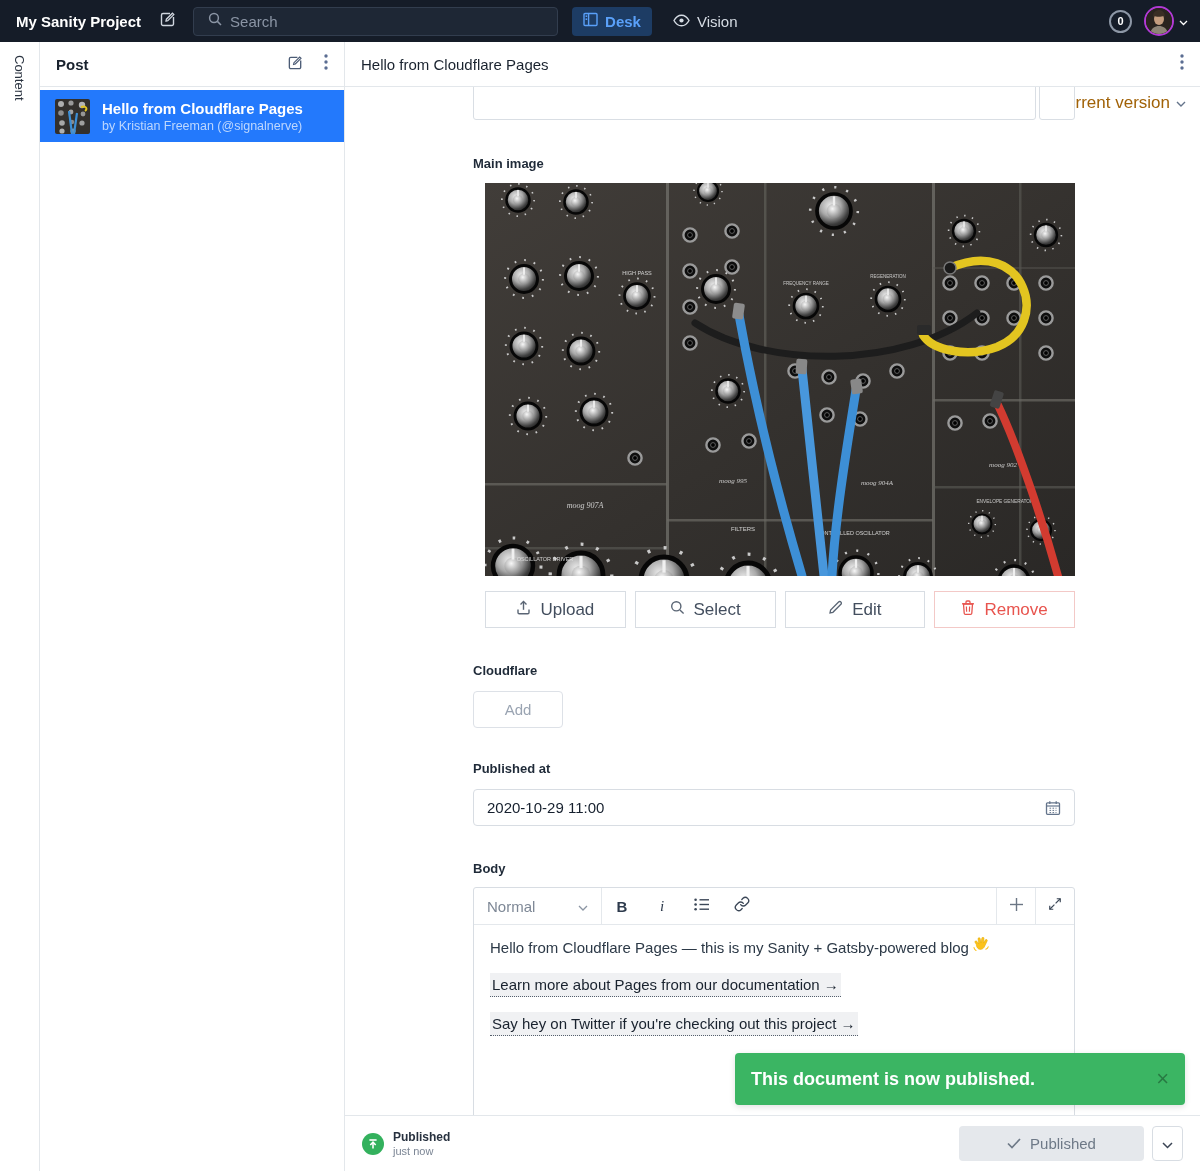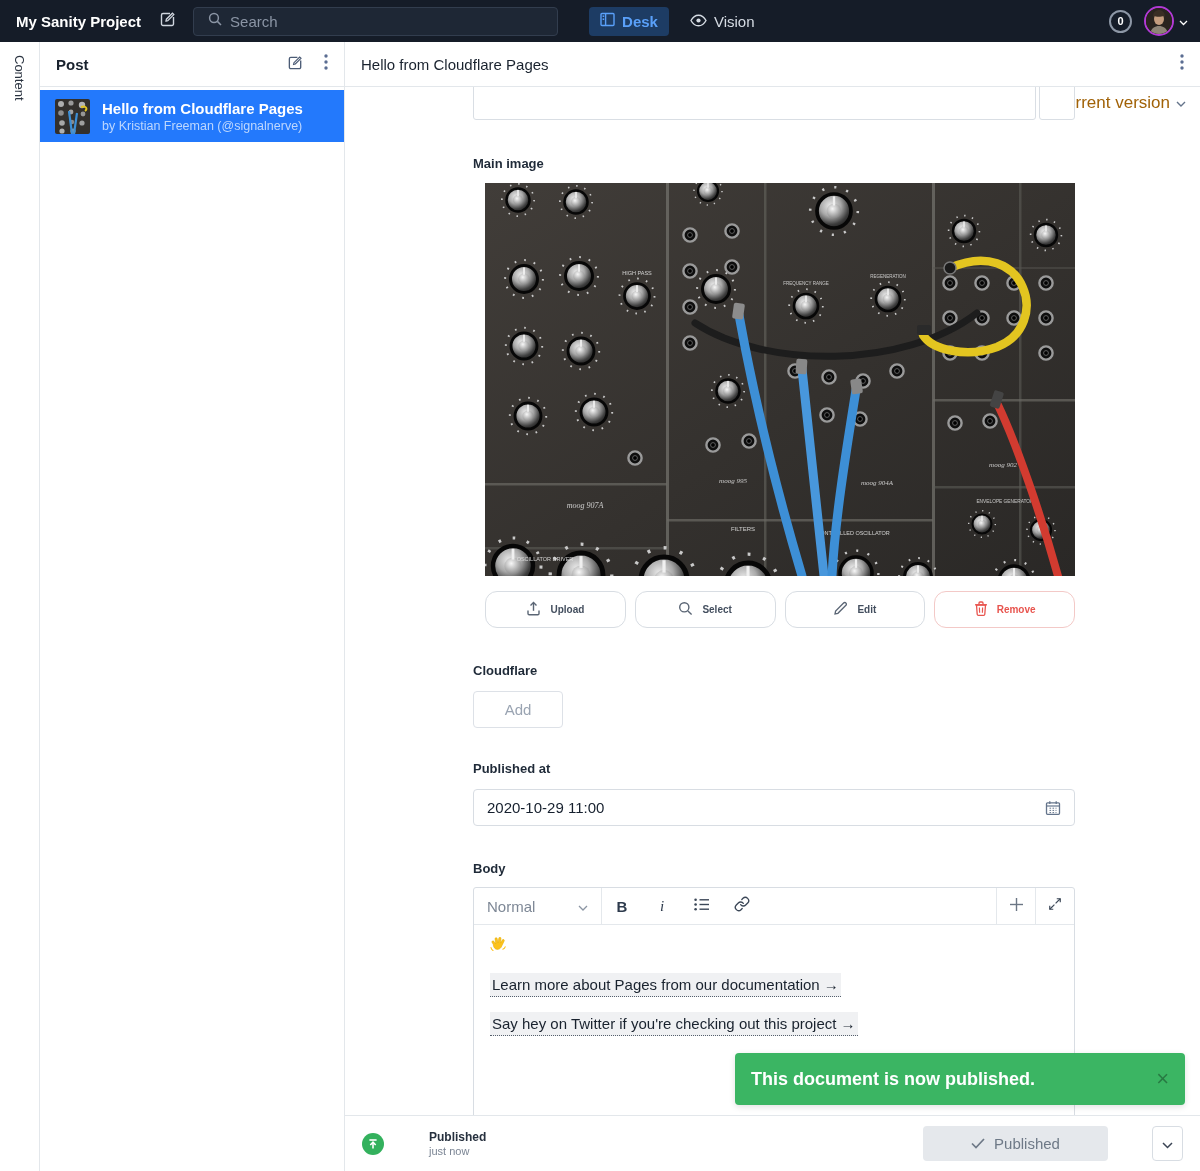--- a/index.html
+++ b/index.html
@@ -8,21 +8,21 @@
   #app { position:relative; width:1200px; height:1171px; background:#fff; overflow:hidden; }
 
   
   .topbar { position:absolute; top:0; left:0; width:1200px; height:42px; background:#151c28; display:flex; align-items:center; z-index:30; }
   .project-title { color:#fff; font-size:15px; font-weight:bold; margin-left:16px; white-space:nowrap; }
   .topbar-compose { margin-left:18px; display:flex; align-items:center; cursor:pointer; }
   .search-box { margin-left:16px; width:365px; height:29px; background:#1e2735; border:1px solid #323d4e; border-radius:4px; display:flex; align-items:center; padding:0 14px; gap:8px; }
   .search-box input { flex:1; background:transparent; border:none; outline:none; color:#c6cdd8; font-size:15px; font-family:"Liberation Sans",sans-serif; }
   .search-box input::placeholder { color:#8b95a5; }
   .tab { display:flex; align-items:center; gap:7px; height:29px; padding:0 11px; border-radius:4px; font-size:15px; cursor:pointer; }
-  .tab-desk { margin-left:31px; background:#1d3c64; color:#5aa0f9; font-weight:bold; }
+  .tab-desk { margin-left:14px; background:#1d3c64; color:#5aa0f9; font-weight:bold; }
   .tab-vision { margin-left:10px; color:#d6dce4; }
   .topbar-spacer { flex:1; }
   .count-badge { width:23px; height:23px; border:2px solid #8d97a6; border-radius:50%; color:#fff; font-size:11px; font-weight:bold; display:flex; align-items:center; justify-content:center; margin-right:12px; cursor:pointer; }
   .avatar-wrap { display:flex; align-items:center; margin-right:12px; cursor:pointer; }
   .avatar { width:30px; height:30px; border-radius:50%; border:2px solid #b23ad6; overflow:hidden; background:#231f1c; }
   .avatar svg { display:block; }
 
   
   .rail { position:absolute; left:0; top:42px; width:40px; height:1129px; background:#fff; border-right:1px solid #e3e7eb; }
   .rail-label { position:absolute; top:13px; left:50%; transform:translateX(-50%); writing-mode:vertical-lr; font-size:13px; color:#2a3340; }
@@ -49,21 +49,21 @@
   .fields { position:absolute; left:128px; top:0; width:602px; }
 
   .slug-row { display:flex; margin-top:-4px; }
   .slug-input { flex:1; height:37px; border:1px solid #d9dee4; border-radius:3px; background:#fff; }
   .slug-generate { width:36px; height:37px; margin-left:3px; border:1px solid #d9dee4; border-radius:3px; background:#fff; }
 
   .field-label { font-size:13px; font-weight:bold; color:#1f2a38; }
   .lbl-mainimage { margin-top:36px; }
   .photo-wrap { margin-top:12px; margin-left:12px; width:590px; height:393px; background:#35322f; }
   .img-actions { margin-top:15px; margin-left:12px; width:590px; display:flex; gap:9px; }
-  .img-btn { flex:1; height:37px; border:1px solid #d8dde3; border-radius:12px; background:#fff; display:flex; align-items:center; justify-content:center; gap:9px; font-size:10px; color:#434e5e; cursor:pointer;font-weight:bold; }
+  .img-btn { flex:1; height:37px; border:1px solid #d8dde3; border-radius:0; background:#fff; display:flex; align-items:center; justify-content:center; gap:9px; font-size:17px; color:#434e5e; cursor:pointer; }
   .img-btn.danger { color:#e8544e; border-color:#f3c9c7; }
 
   .lbl-categories { margin-top:35px; }
   .add-btn { margin-top:13px; width:90px; height:37px; border:1px solid #dde1e7; border-radius:4px; background:#fff; font-size:15px; color:#9aa4b2; display:flex; align-items:center; justify-content:center; cursor:pointer;text-align:center; }
 
   .lbl-published { margin-top:33px; }
   .date-input { margin-top:13px; height:37px; border:1px solid #d8dde3; border-radius:4px; display:flex; align-items:center; padding:0 13px; }
   .date-input input { flex:1; border:none; outline:none; font-size:15px; color:#16202e; font-family:"Liberation Sans",sans-serif; }
 
   .lbl-body { margin-top:35px; }
@@ -78,21 +78,21 @@
   .editor-body { padding:12px 16px; }
   .editor-body p { font-size:15px; color:#2c3947; line-height:21px; margin-bottom:15px; display:flex; align-items:center; gap:4px; }
   .body-link { display:inline-block; background:#f0f1f3; border-bottom:1.5px dotted #55606d; color:#19222e; padding:1px 2px; cursor:pointer; }
 
   
   .toast { position:absolute; top:1011px; right:15px; width:450px; height:52px; background:#3bb563; border-radius:4px; display:flex; align-items:center; padding:0 16px; z-index:20; box-shadow:0 2px 6px rgba(0,0,0,.12); }
   .toast-msg { color:#fff; font-size:18px; font-weight:bold; }
   .toast-close { margin-left:auto; color:rgba(0,0,0,.33); font-size:22px; line-height:1; cursor:pointer; }
 
   
-  .doc-footer { position:absolute; left:0; bottom:0; width:855px; height:56px; background:#fff; border-top:1px solid #e3e7eb; display:flex; align-items:center; padding:0 17px; z-index:10;gap:36px; }
+  .doc-footer { position:absolute; left:0; bottom:0; width:855px; height:56px; background:#fff; border-top:1px solid #e3e7eb; display:flex; align-items:center; padding:0 17px; z-index:10; }
   .pub-badge { width:22px; height:22px; border-radius:50%; background:#33b15d; display:flex; align-items:center; justify-content:center; flex:none; }
   .pub-texts { margin-left:9px; display:flex; flex-direction:column; gap:1px; }
   .pub-status { font-size:12px; font-weight:bold; color:#27313f; }
   .pub-time { font-size:11px; color:#7b8594; }
   .footer-spacer { flex:1; }
   .published-btn { width:185px; height:35px; background:#e5e8ec; border-radius:4px; display:flex; align-items:center; justify-content:center; gap:9px; color:#6e7987; font-size:15px; cursor:default; }
   .chevron-btn { margin-left:8px; width:31px; height:35px; border:1px solid #d8dde3; border-radius:4px; background:#fff; display:flex; align-items:center; justify-content:center; cursor:pointer; }
 </style>
 </head>
 <body>
@@ -489,20 +489,21 @@
                     <polyline points="15 3 21 3 21 9" fill="none" stroke="#3b4757" stroke-width="2"></polyline>
                     <line x1="21" y1="3" x2="13" y2="11" stroke="#3b4757" stroke-width="2"></line>
                     <polyline points="9 21 3 21 3 15" fill="none" stroke="#3b4757" stroke-width="2"></polyline>
                     <line x1="3" y1="21" x2="11" y2="13" stroke="#3b4757" stroke-width="2"></line>
                   </svg>
               </span>
             </div>
           </div>
           <div class="editor-body">
             <p>
+                <span>Hello from Cloudflare Pages — this is my Sanity + Gatsby-powered blog</span>
               <span>
                 <svg width="16" height="16" viewBox="0 0 16 16">
                     <path d="M3.2 7.2 2 5.4a1.1 1.1 0 0 1 1.8-1.2l2 2.8-.8-5a1.1 1.1 0 0 1 2.2-.4l.8 4.2.8-4.6a1.1 1.1 0 0 1 2.2.3l-.5 4.6 1.8-3.2a1.1 1.1 0 0 1 1.9 1.1L12 8.6c-1 2.6-2.6 4-4.8 3.8C4.6 12.2 3.4 10 3.2 7.2z" fill="#fcc21b" stroke="#e0a800" stroke-width=".5"></path>
                     <path d="M12.8 12.2c1.2-.4 2-1.2 2.4-2.4M1 10.6c.2 1.3.9 2.2 2 2.8" fill="none" stroke="#fcc21b" stroke-width="1.1" stroke-linecap="round"></path>
                   </svg>
               </span>
             </p>
             <p>
                 <span class="body-link">Learn more about Pages from our documentation →</span>
               </p>

